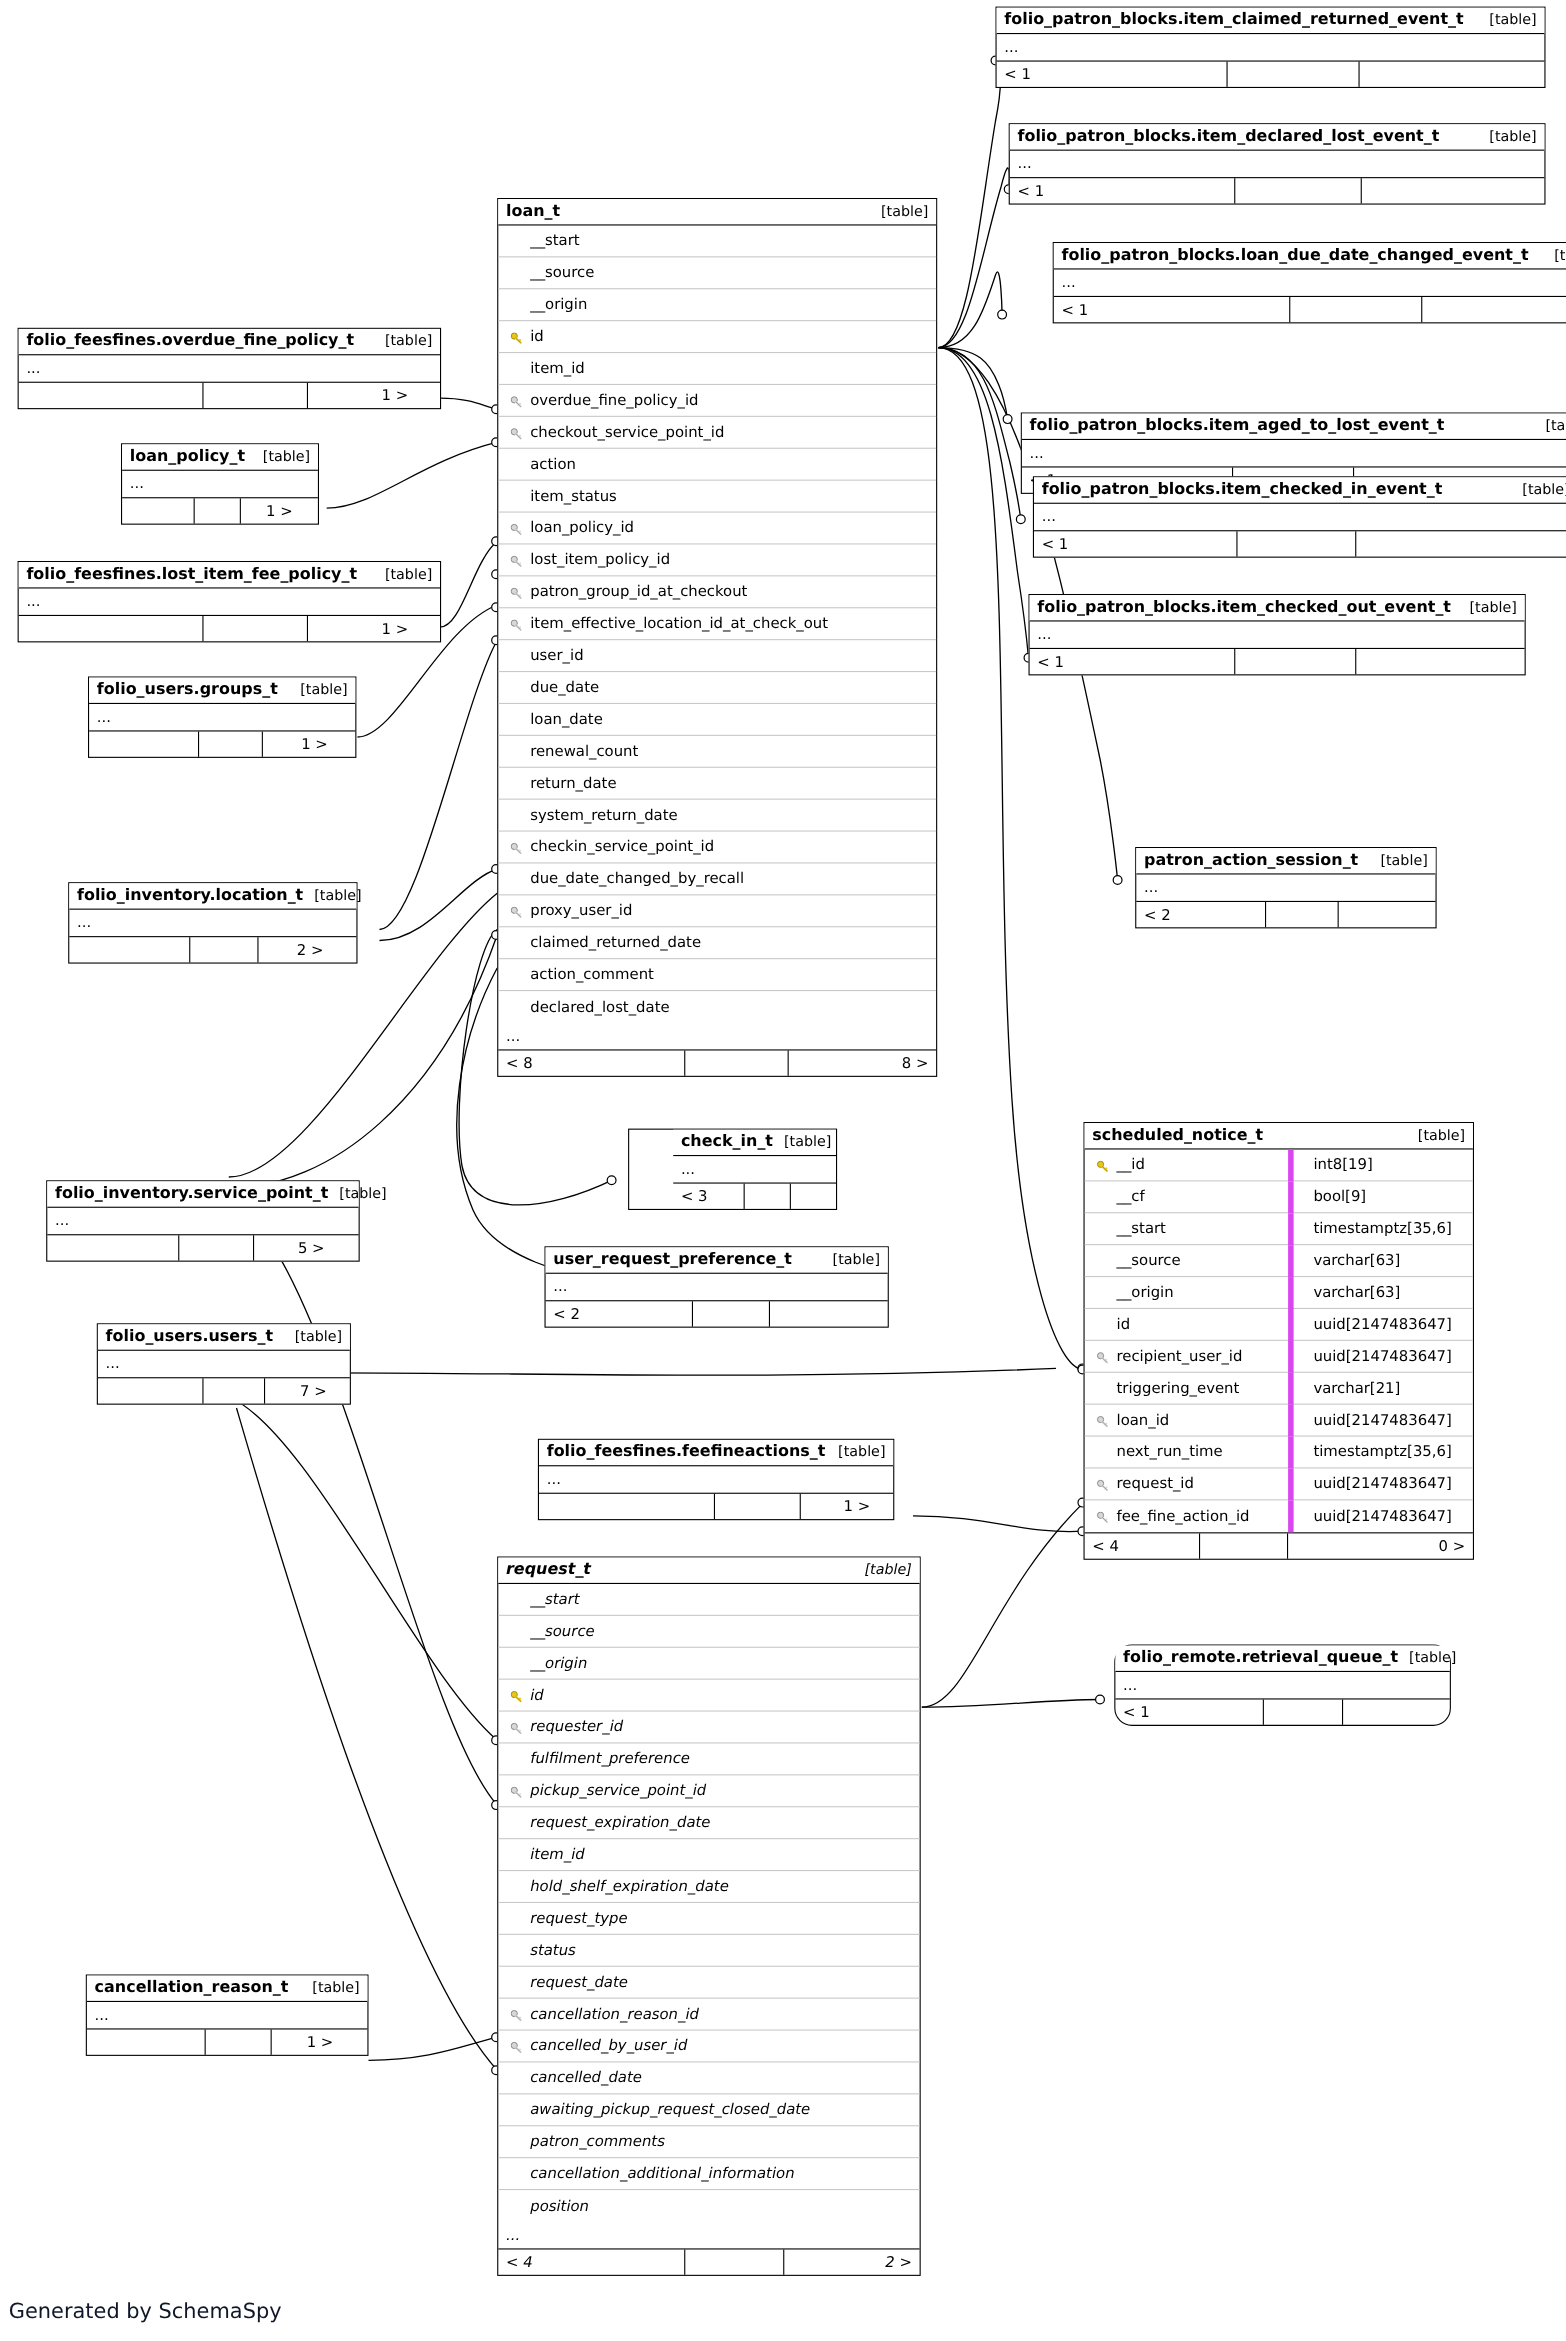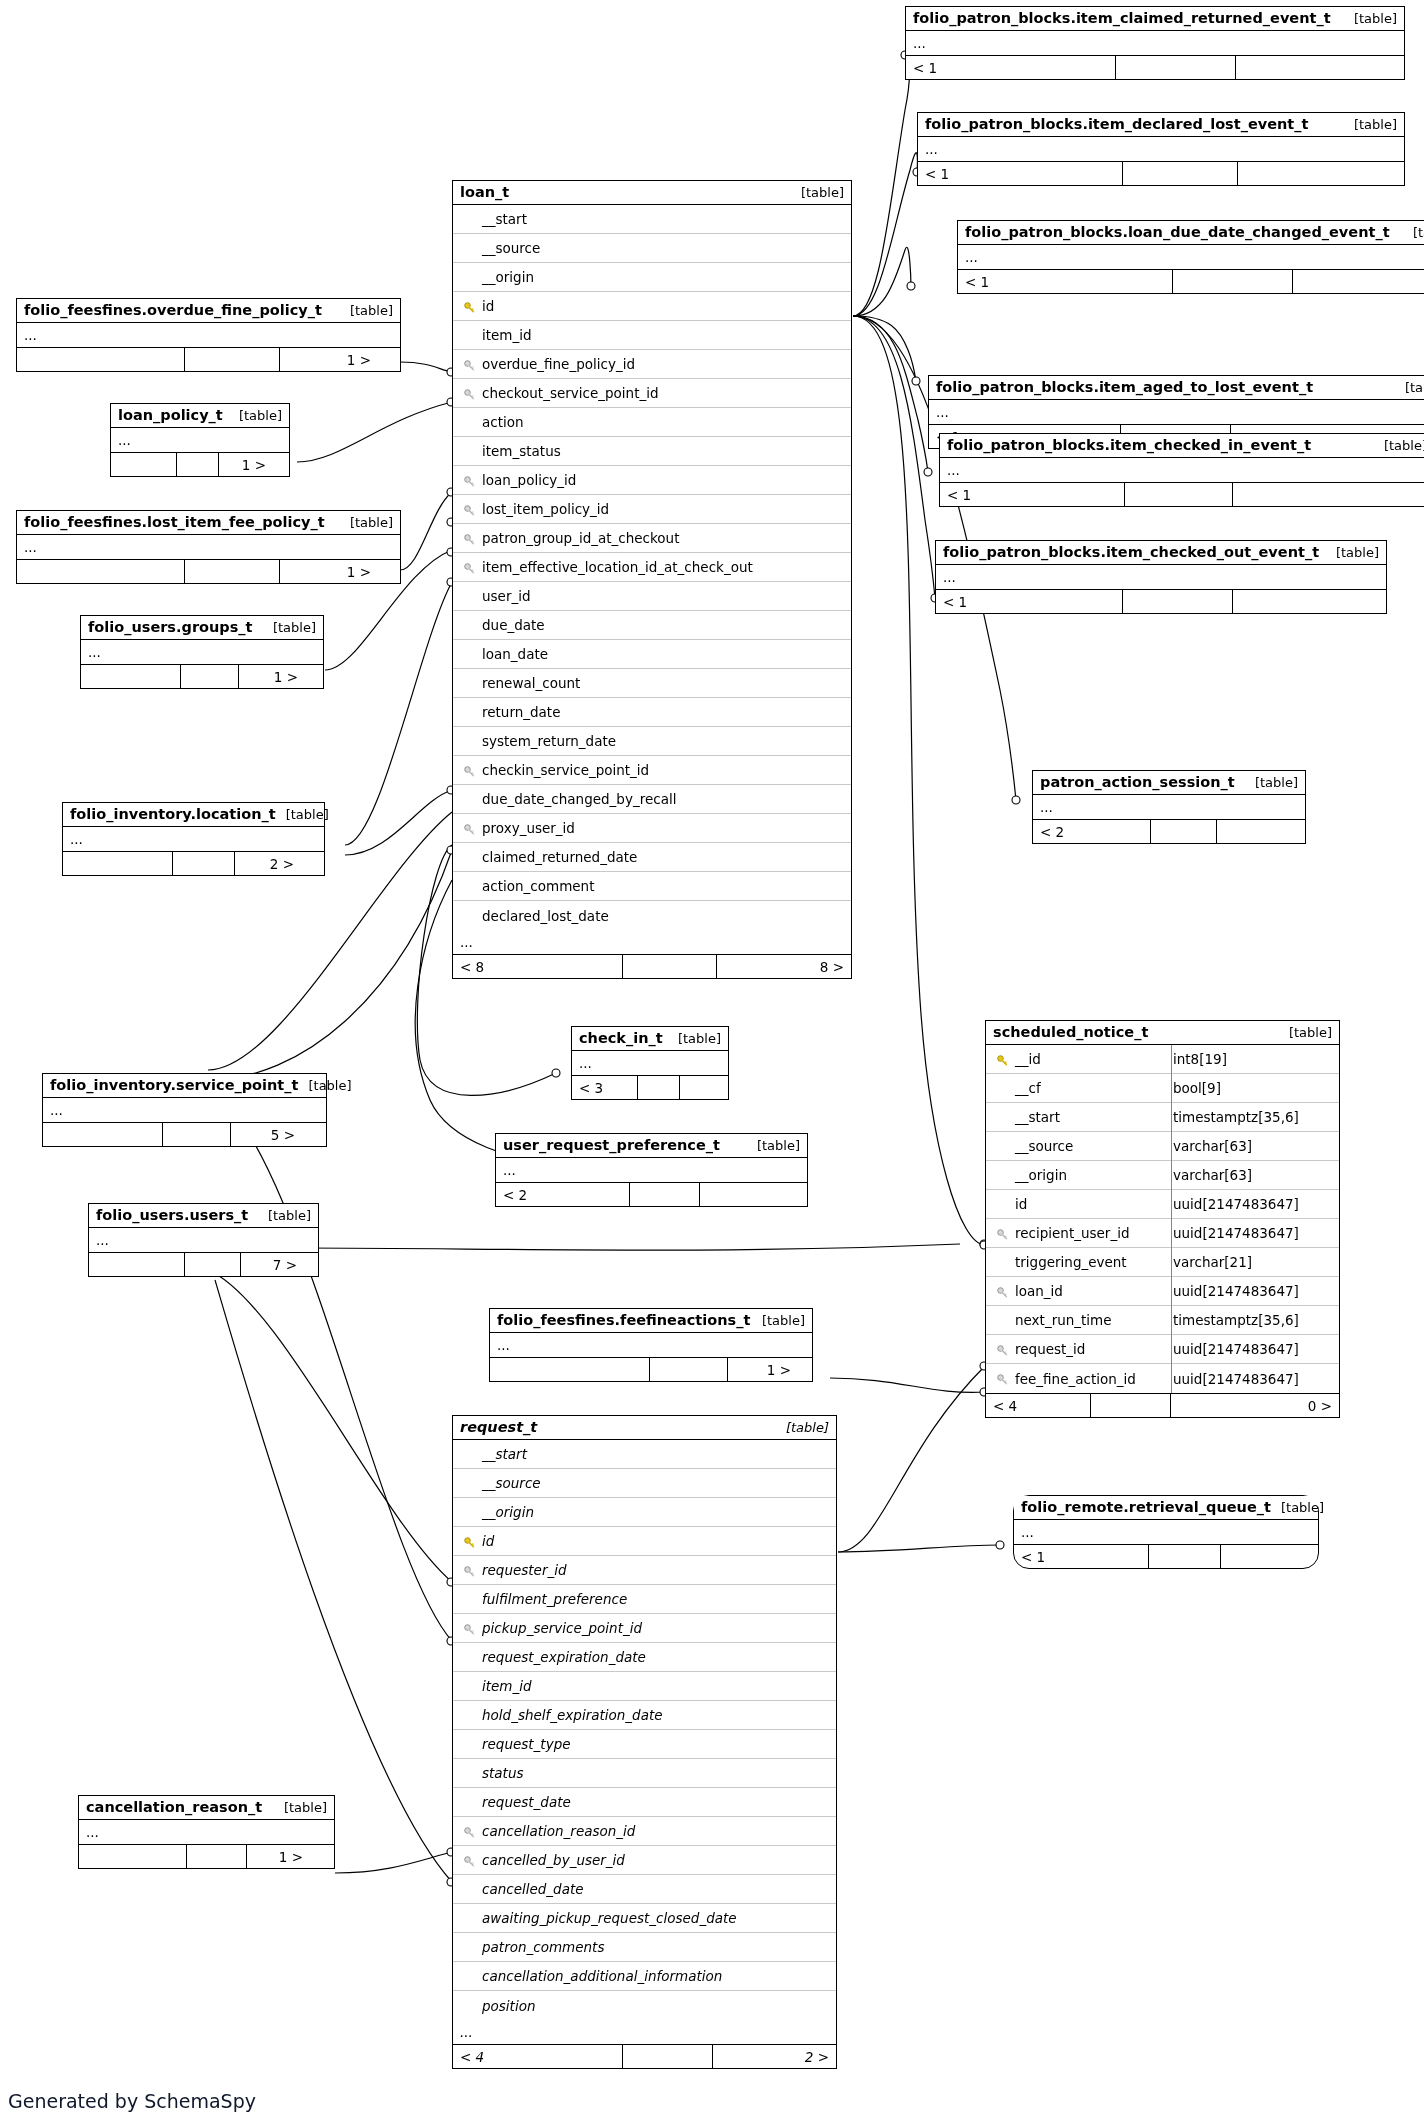--- a/index.html
+++ b/index.html
@@ -8,21 +8,21 @@
   svg#edges{position:absolute;left:0;top:0;width:1424px;height:2128px;pointer-events:none;}
   .tbl{position:absolute;border:1px solid #000;background:#fff;box-sizing:border-box;}
   .tbl .hdr{display:flex;align-items:center;justify-content:space-between;padding:3px 7px 4px 7px;border-bottom:1px solid #000;background:#fff;}
   .tbl .hdr .nm{font-weight:bold;font-size:14.5px;color:#000;white-space:nowrap;}
   .tbl .hdr .tag{font-size:13px;color:#000;margin-left:10px;white-space:nowrap;}
   .row{display:flex;align-items:center;height:29px;border-bottom:1px solid #c9c9c9;box-sizing:border-box;font-size:13.5px;color:#000;}
   .row:last-child{border-bottom:none;}
   .row .key{width:16px;display:flex;align-items:center;justify-content:center;flex:0 0 16px;margin-left:7px;}
   .row .colname{padding-left:6px;white-space:nowrap;}
   .row.nokey .colname{padding-left:29px;}
-  .row .type{margin-left:auto;border-left:1px solid #d946ef;height:29px;display:flex;align-items:center;padding-left:1px;box-sizing:border-box;white-space:nowrap;}
+  .row .type{margin-left:auto;border-left:5px solid #d946ef;height:29px;display:flex;align-items:center;padding-left:18px;box-sizing:border-box;white-space:nowrap;}
   .ell{display:flex;align-items:center;height:24px;padding-left:7px;font-size:13.5px;color:#000;box-sizing:border-box;}
   .footer{display:flex;height:24px;border-top:1px solid #000;box-sizing:border-box;font-size:13.5px;}
   .footer .fc{box-sizing:border-box;display:flex;align-items:center;padding:0 7px;border-right:1px solid #000;white-space:nowrap;}
   .footer .fc:last-child{border-right:none;}
   .footer .fc.right{justify-content:flex-end;}
   .credit{position:absolute;left:8px;top:2090px;font-size:19px;color:#0f172a;}
   .keyicon{width:9px;height:9px;position:relative;display:inline-block;}
   .keyicon.pk svg, .keyicon.fk svg{display:block;}
 </style>
 </head>
@@ -662,21 +662,21 @@
           <span class="nm">patron_action_session_t</span>
           <span class="tag">[table]</span>
         </div>
         <div class="ell">...</div>
         <div class="footer">
           <div class="fc" style="width:118px;">&lt; 2</div>
           <div class="fc" style="width:66px;"></div>
           <div class="fc right" style="width:74px;"></div>
         </div>
       </div>
-      <div class="tbl mini" style="left: 571px; top: 1026px; width: 158px;">
+      <div class="tbl mini" style="left: 571px; top: 1026px; width: 190px; padding-left: 40px;">
         <div class="hdr">
           <span class="nm">check_in_t</span>
           <span class="tag">[table]</span>
         </div>
         <div class="ell">...</div>
         <div class="footer">
           <div class="fc" style="width:66px;">&lt; 3</div>
           <div class="fc" style="width:42px;"></div>
           <div class="fc right" style="width:42px;"></div>
         </div>

